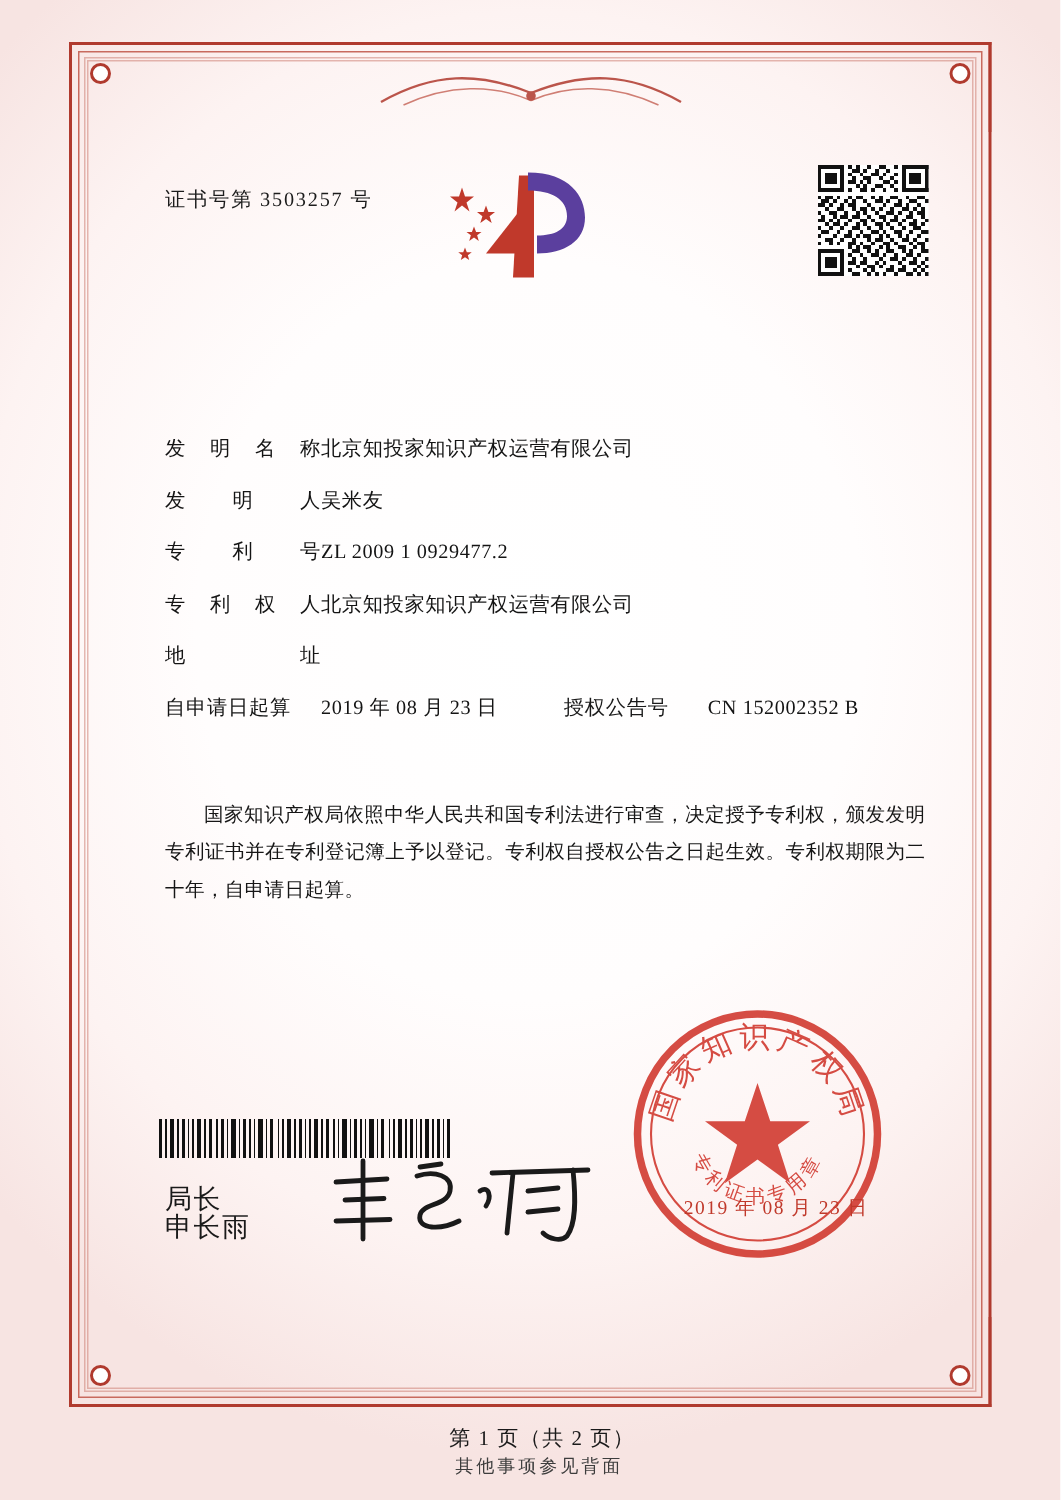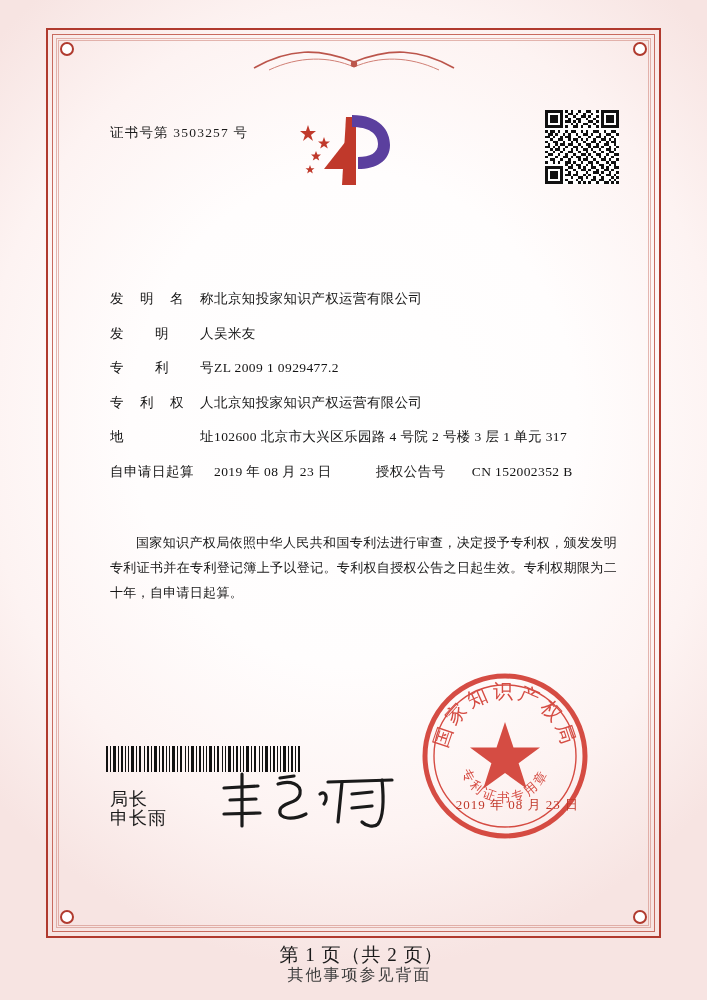--- a/index.html
+++ b/index.html
@@ -232,33 +232,33 @@
     letter-spacing: 1px;
     white-space: nowrap;
   }
 
   .page-no {
     position: absolute;
     left: 0;
     right: 0;
     bottom: 32px;
     text-align: center;
-    font-size: 19px;
+    font-size: 14px;
     letter-spacing: 1px;
     color: #1a1a1a;
     margin-left: 16px;
   }
 
   .footer-note {
     position: absolute;
     left: 12px;
     right: 0;
     bottom: 14px;
     text-align: center;
-    font-size: 16px;
+    font-size: 12px;
     letter-spacing: 2px;
     color: #3d3d3d;
   }
 </style>
 </head>
 <body>
 
 <div class="page">
 
   <div class="frame-outer"></div>
@@ -572,21 +572,20 @@
           <span>人</span>
         </span>
         <span class="field-value">北京知投家知识产权运营有限公司</span>
       </div>
 
       <div class="field-row">
         <span class="field-label spread">
           <span>地</span>
           <span>址</span>
         </span>
-        <span class="field-value">102600 北京市大兴区乐园路 4 号院 2 号楼 3 层 1 单元 317</span>
       </div>
 
       <div class="field-row dual">
         <span class="field-label">自申请日起算</span>
         <span class="field-value">2019 年 08 月 23 日</span>
         <span class="field-label2">
           <span>授权公告号</span>
         </span>
         <span class="field-value">CN 152002352 B</span>
       </div>

